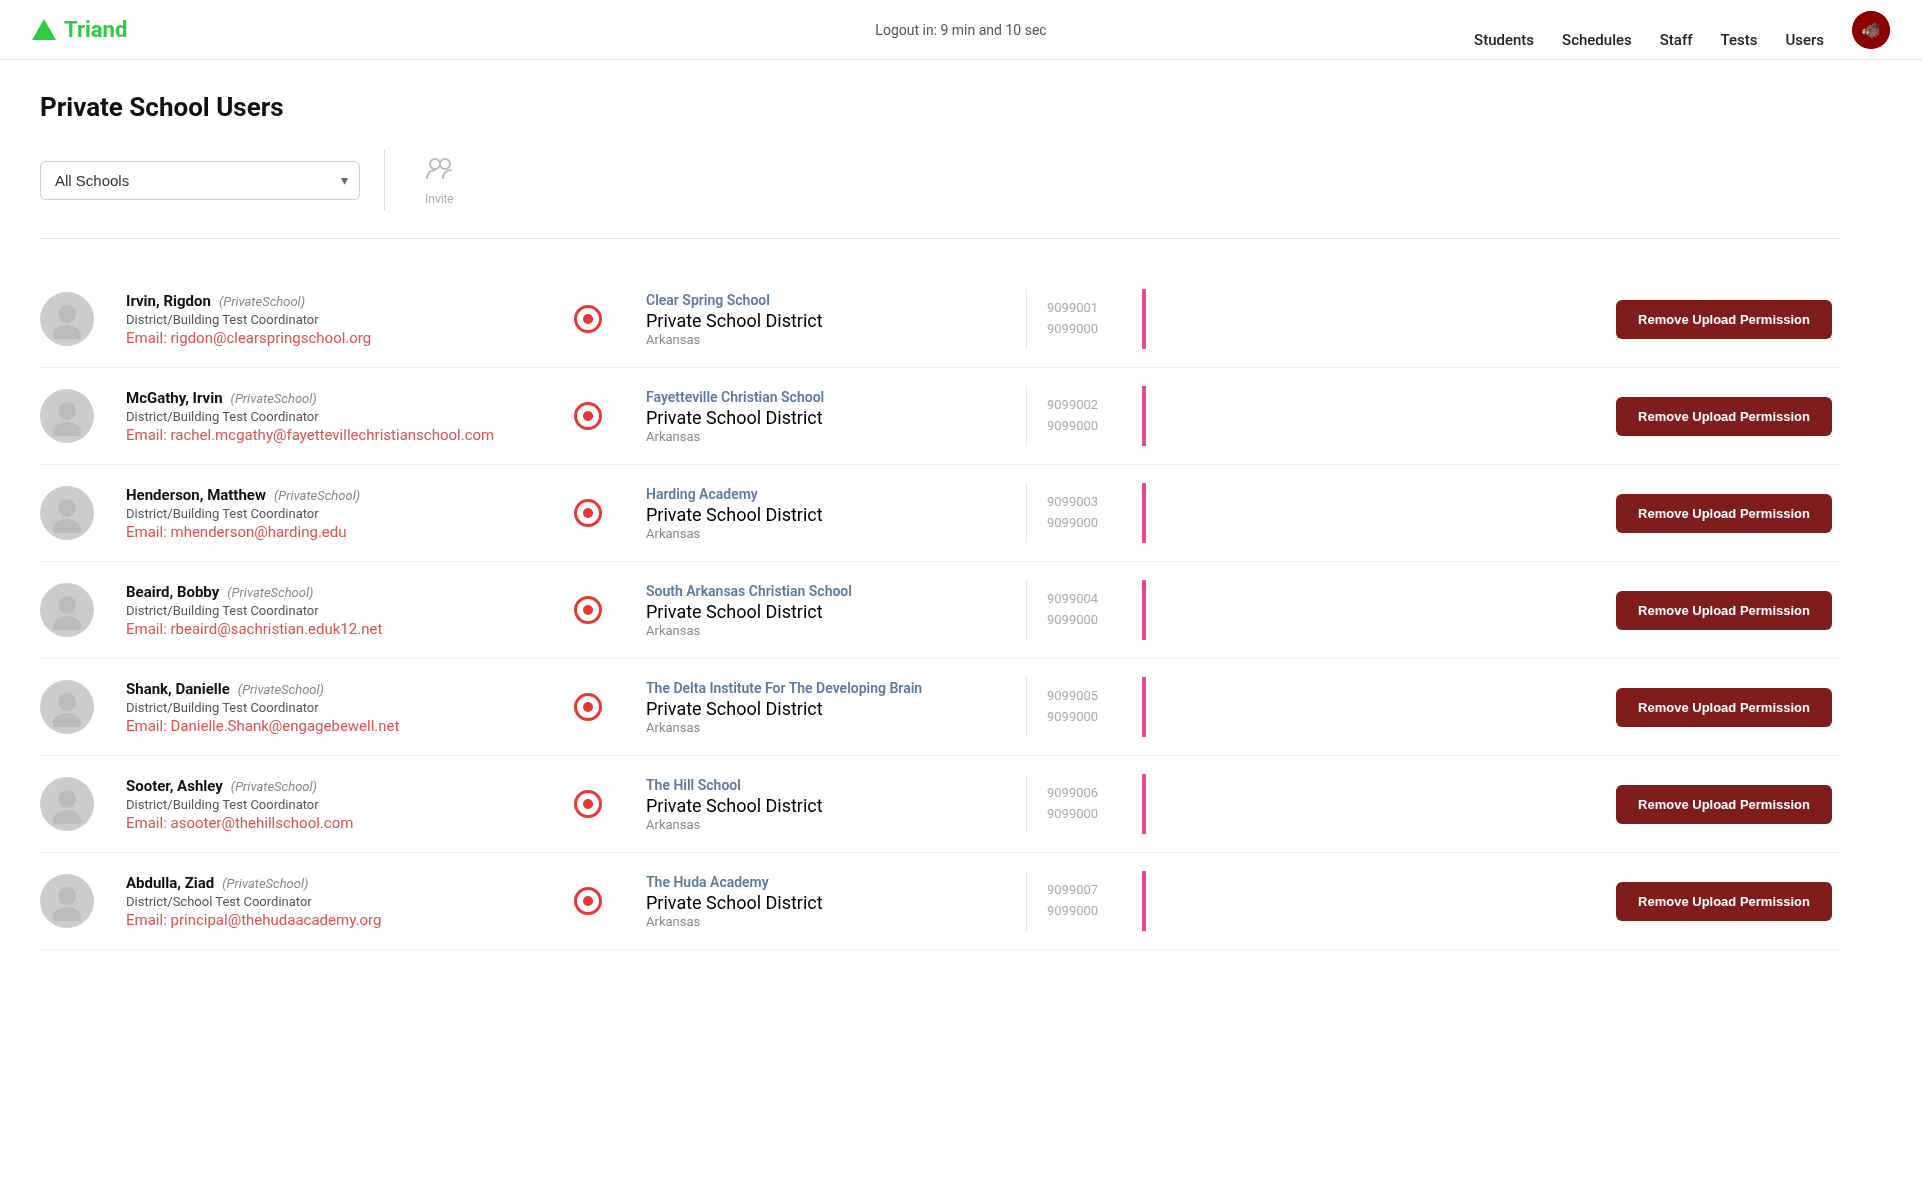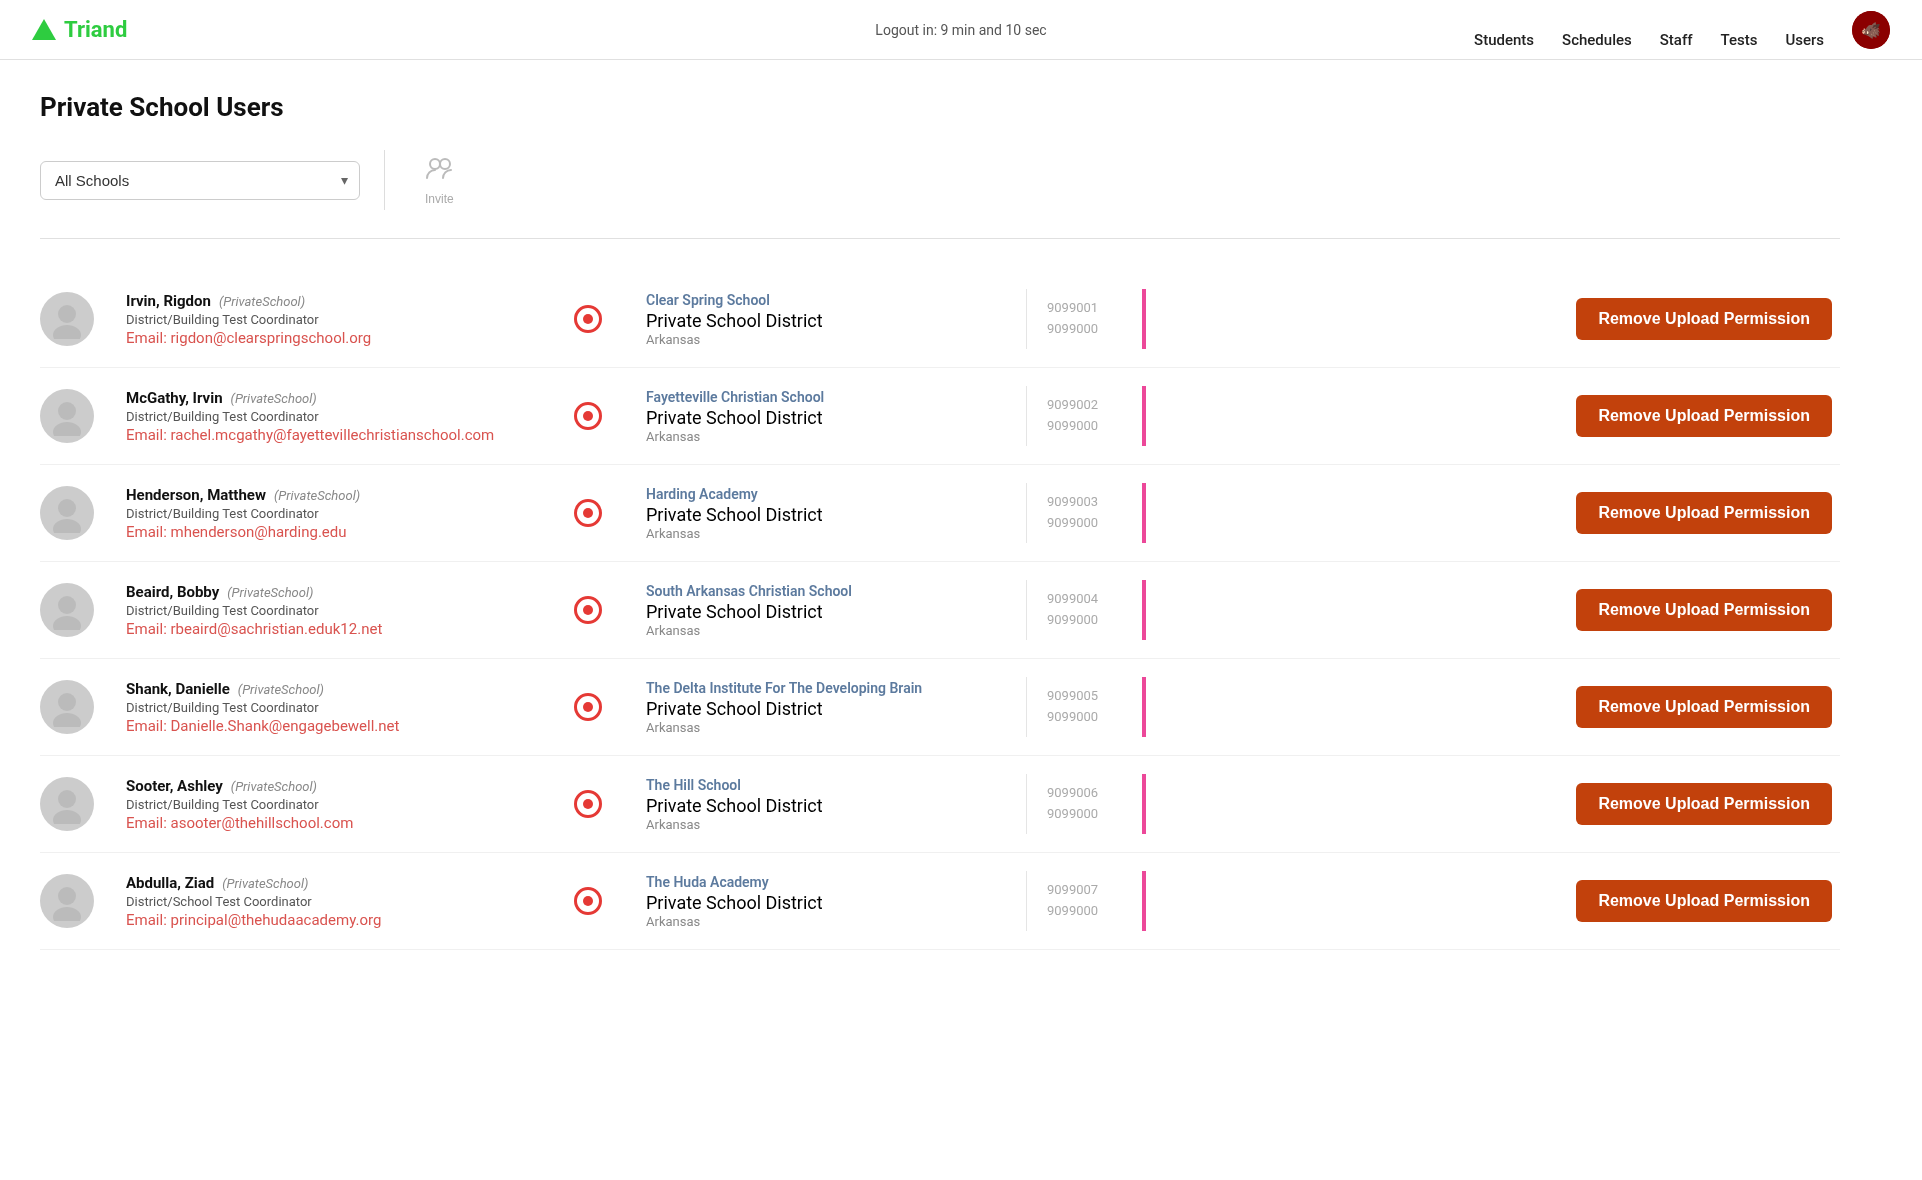--- a/index.html
+++ b/index.html
@@ -247,26 +247,26 @@
     }
 
     .action-col {
       flex: 1;
       display: flex;
       align-items: center;
       justify-content: flex-end;
       padding-right: 8px;
     }
     .remove-btn {
-      background: #c2410c;
+      background: #7f1d1d;
       color: #fff;
       border: none;
       border-radius: 6px;
       padding: 12px 22px;
-      font-size: 16px;
+      font-size: 13px;
       font-weight: 600;
       cursor: pointer;
       white-space: nowrap;
     }
   </style>
 </head>
 <body>
 
 <header class="header">
   <a class="logo" href="#">

